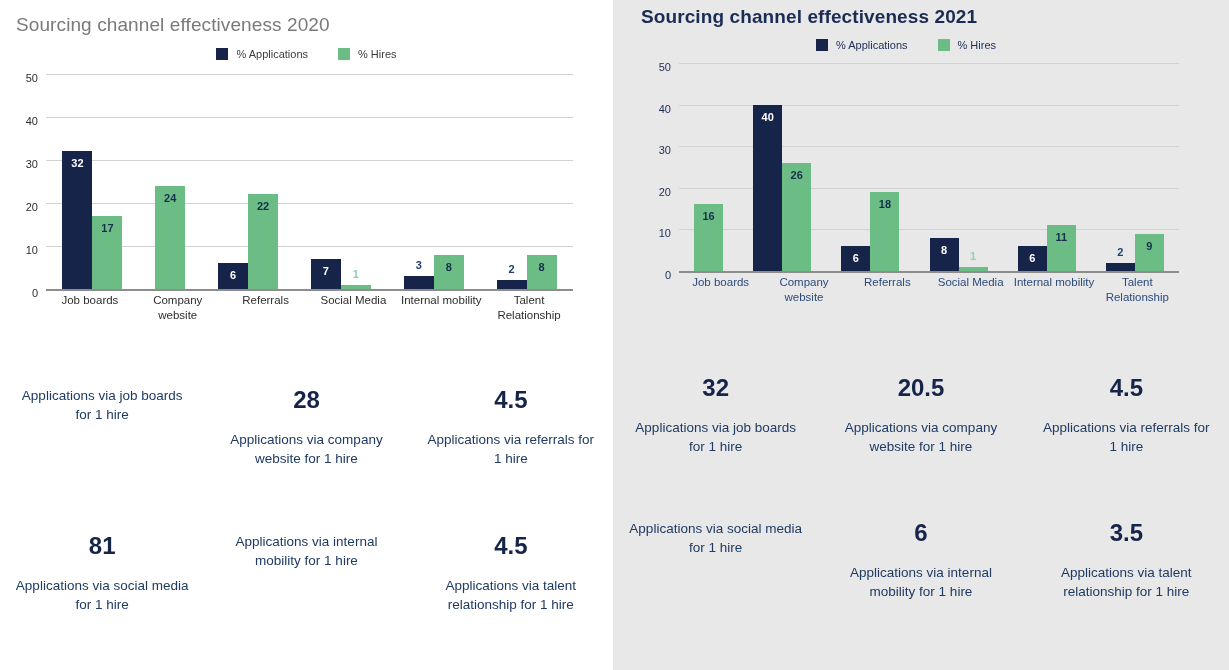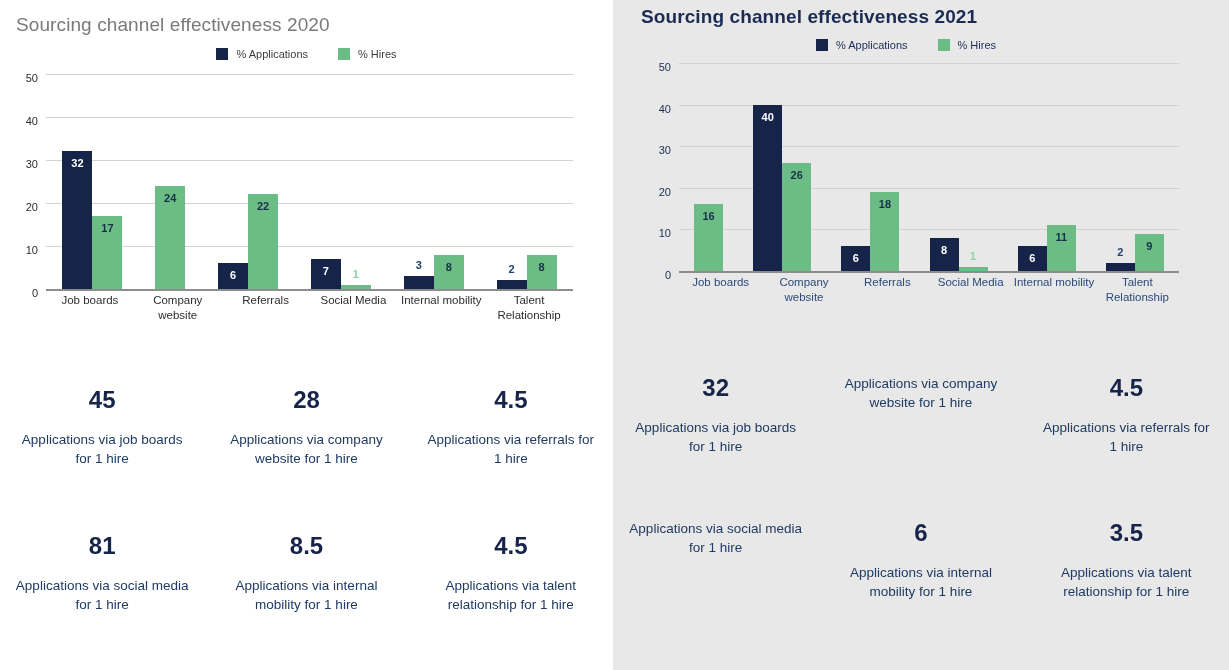--- a/index.html
+++ b/index.html
@@ -215,39 +215,37 @@
           <div class="x-label">Referrals</div>
           <div class="x-label">Social Media</div>
           <div class="x-label">Internal mobility</div>
           <div class="x-label">Talent Relationship</div>
         </div>
     </div>
 
     <div class="stats">
       <div class="stats-row">
           <div class="stat">
-            <div class="stat-value">45</div>
             <div class="stat-caption">Applications via job boards for 1 hire</div>
           </div>
           <div class="stat">
             <div class="stat-value">28</div>
             <div class="stat-caption">Applications via company website for 1 hire</div>
           </div>
           <div class="stat">
             <div class="stat-value">4.5</div>
             <div class="stat-caption">Applications via referrals for 1 hire</div>
           </div>
         </div>
       <div class="stats-row">
           <div class="stat">
             <div class="stat-value">81</div>
             <div class="stat-caption">Applications via social media for 1 hire</div>
           </div>
           <div class="stat">
-            <div class="stat-value">8.5</div>
             <div class="stat-caption">Applications via internal mobility for 1 hire</div>
           </div>
           <div class="stat">
             <div class="stat-value">4.5</div>
             <div class="stat-caption">Applications via talent relationship for 1 hire</div>
           </div>
         </div>
     </div>
   </section>
 
@@ -350,20 +348,21 @@
         </div>
     </div>
 
     <div class="stats">
       <div class="stats-row">
           <div class="stat">
             <div class="stat-value">32</div>
             <div class="stat-caption">Applications via job boards for 1 hire</div>
           </div>
           <div class="stat">
+            <div class="stat-value">20.5</div>
             <div class="stat-caption">Applications via company website for 1 hire</div>
           </div>
           <div class="stat">
             <div class="stat-value">4.5</div>
             <div class="stat-caption">Applications via referrals for 1 hire</div>
           </div>
         </div>
       <div class="stats-row">
           <div class="stat">
             <div class="stat-caption">Applications via social media for 1 hire</div>

